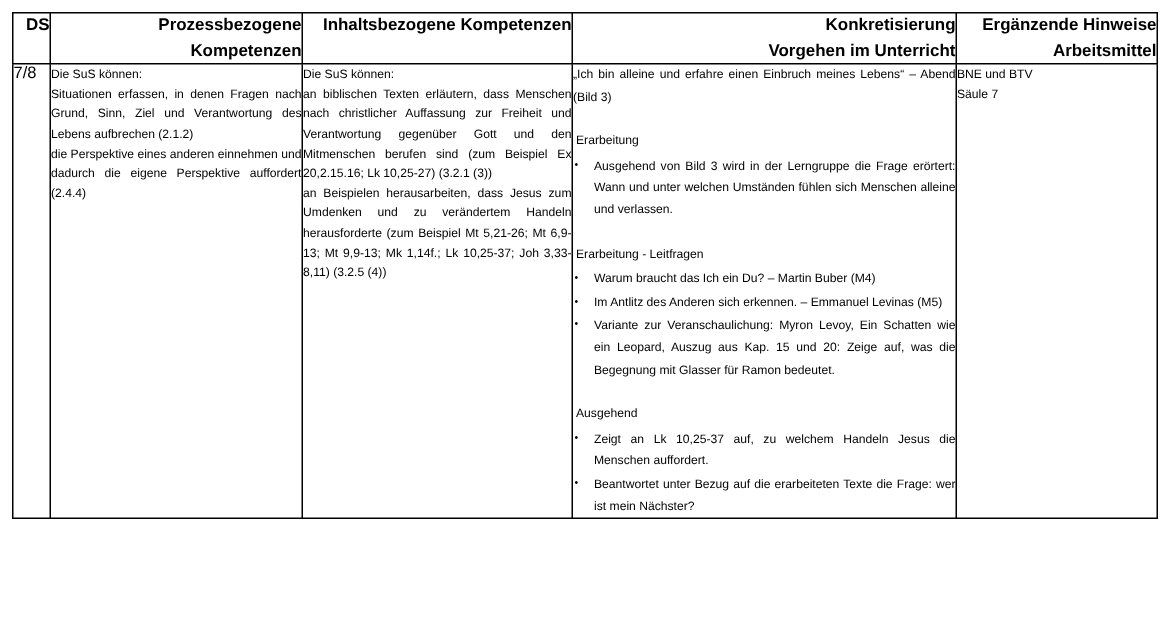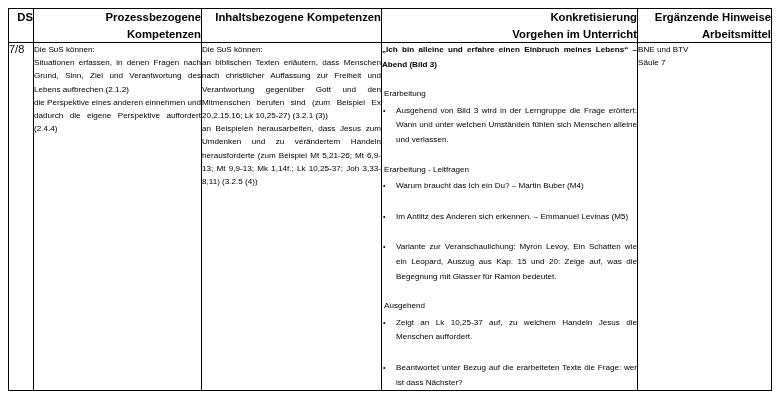--- a/index.html
+++ b/index.html
@@ -80,21 +80,21 @@
   .lead {
     margin: 0 0 0 0;
     text-align: left;
   }
   .just {
     margin: 0;
     text-align: justify;
     text-justify: inter-word;
   }
   .bold {
-    font-weight: bold;
+    font-weight: normal;
   }
   .blockgap {
     height: 13px;
   }
   .sec-title {
     margin: 2px;
     text-align: left;
   }
   ul.bullets {
     margin: 0;
@@ -102,21 +102,21 @@
     list-style: none;
   }
   ul.bullets li {
     position: relative;
     margin: 0 0 0 0;
     padding: 0 0 0 0;
     text-align: justify;
     text-justify: inter-word;
   }
   ul.bullets li + li {
-    margin-top: 16px;
+    margin-top: 1px;
   }
   ul.bullets li::before {
     content: "\2022";
     position: absolute;
     left: -13px;
     top: 0;
     font-size: 7px;
     line-height: 14.6px;
   }
 </style>
@@ -187,21 +187,21 @@
           <ul class="bullets">
             <li>Warum braucht das Ich ein Du? – Martin Buber (M4)</li>
             <li>Im Antlitz des Anderen sich erkennen. – Emmanuel Levinas (M5)</li>
             <li>Variante zur Veranschaulichung: Myron Levoy, Ein Schatten wie ein Leopard, Auszug aus Kap. 15 und 20: Zeige auf, was die Begegnung mit Glasser für Ramon bedeutet.</li>
           </ul>
 
           <div class="blockgap"></div>
           <div class="sec-title">Ausgehend</div>
           <ul class="bullets">
             <li>Zeigt an Lk 10,25-37 auf, zu welchem Handeln Jesus die Menschen auffordert.</li>
-            <li>Beantwortet unter Bezug auf die erarbeiteten Texte die Frage: wer ist dass Nächster?</li>
+            <li>Beantwortet unter Bezug auf die erarbeiteten Texte die Frage: wer ist mein Nächster?</li>
           </ul>
         </td>
 
         <td class="cell cell-erg">
           <div class="lead">BNE und BTV</div>
           <div class="lead">Säule 7</div>
         </td>
 
       </tr>
     </tbody>

